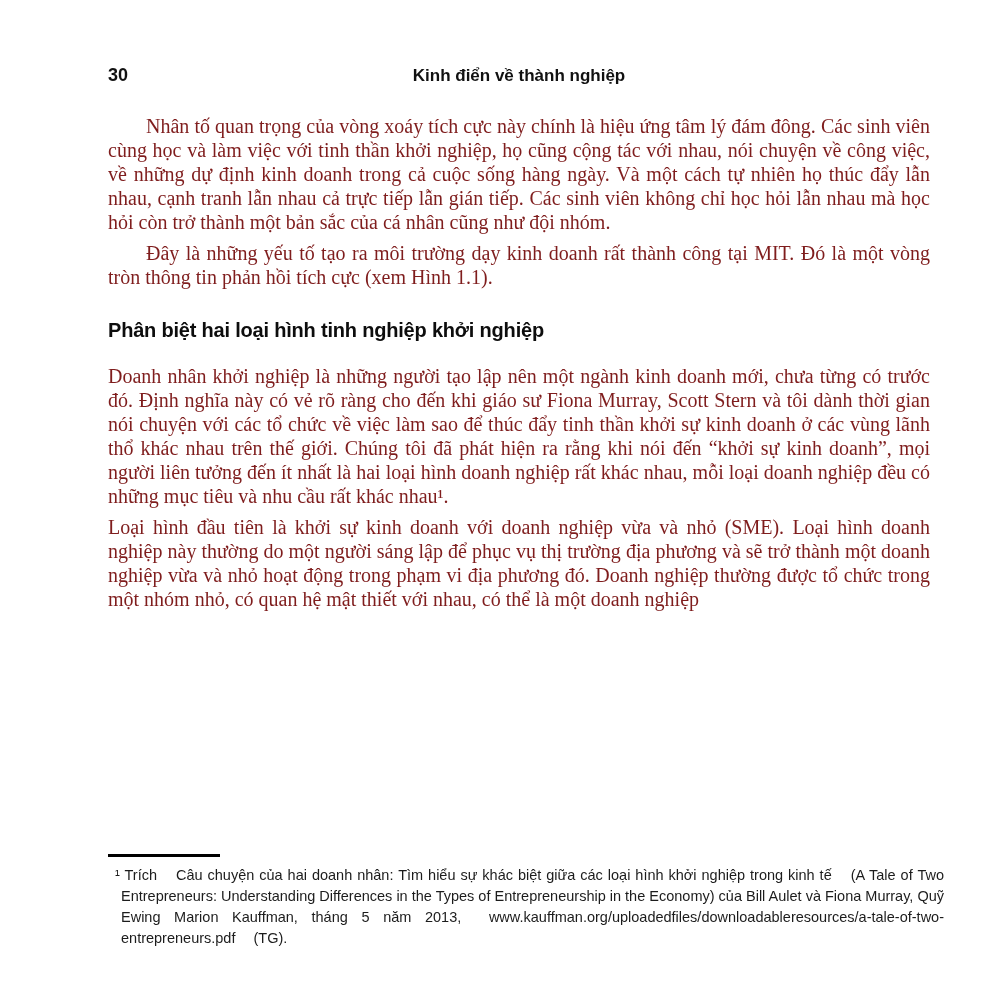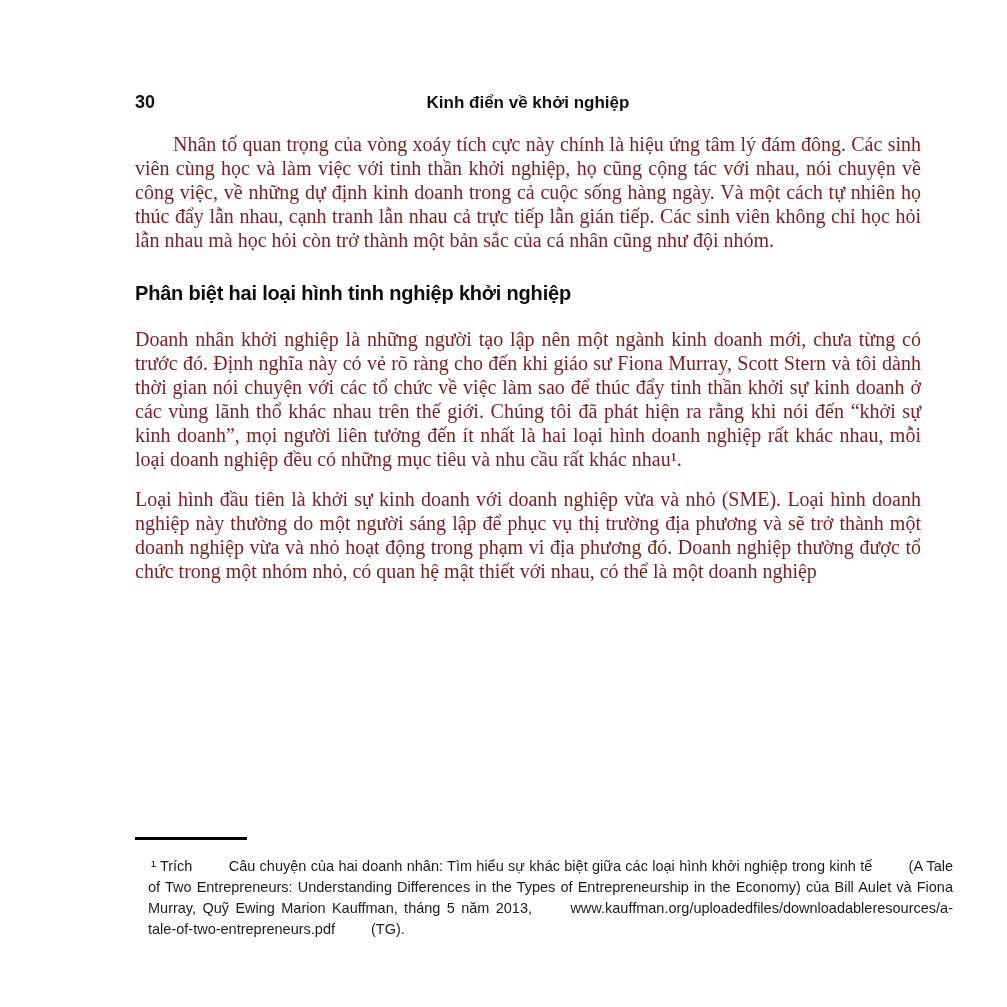--- a/index.html
+++ b/index.html
@@ -1,15 +1,15 @@
 <!DOCTYPE html>
 <html><head>
 <meta charset="utf-8">
 <style>
-  * { margin: 16px; padding: 0; box-sizing: border-box; }
+  * { margin: 7px; padding: 0; box-sizing: border-box; }
   html, body {
     width: 1007px;
     height: 1007px;
     background: #ffffff;
     font-family: "Liberation Serif", serif;
     color: #1a1a1a;
     overflow: hidden;
   }
   .page {
     position: absolute;
@@ -87,25 +87,26 @@
   }
   .footnote-text .italic { }
 </style>
 </head>
 <body>
 
 <div class="page">
 
   <div class="page-header">
     <span class="page-number">30</span>
-    <span class="running-title">Kinh điển về khởi nghiệp</span>
+    <span class="running-title">Kinh điển về thành nghiệp</span>
   </div>
 
   <div class="body-text">
     <p class="indent">Nhân tố quan trọng của vòng xoáy tích cực này chính là hiệu ứng tâm lý đám đông. Các sinh viên cùng học và làm việc với tinh thần khởi nghiệp, họ cũng cộng tác với nhau, nói chuyện về công việc, về những dự định kinh doanh trong cả cuộc sống hàng ngày. Và một cách tự nhiên họ thúc đẩy lẫn nhau, cạnh tranh lẫn nhau cả trực tiếp lẫn gián tiếp. Các sinh viên không chỉ học hỏi lẫn nhau mà học hỏi còn trở thành một bản sắc của cá nhân cũng như đội nhóm.</p>
+    <p class="indent para-gap">Đây là những yếu tố tạo ra môi trường dạy kinh doanh rất thành công tại MIT. Đó là một vòng tròn thông tin phản hồi tích cực (xem Hình 1.1).</p>
 
     <h2 class="section-heading">Phân biệt hai loại hình tinh nghiệp khởi nghiệp</h2>
 
     <p>Doanh nhân khởi nghiệp là những người tạo lập nên một ngành kinh doanh mới, chưa từng có trước đó. Định nghĩa này có vẻ rõ ràng cho đến khi giáo sư Fiona Murray, Scott Stern và tôi dành thời gian nói chuyện với các tổ chức về việc làm sao để thúc đẩy tinh thần khởi sự kinh doanh ở các vùng lãnh thổ khác nhau trên thế giới. Chúng tôi đã phát hiện ra rằng khi nói đến “khởi sự kinh doanh”, mọi người liên tưởng đến ít nhất là hai loại hình doanh nghiệp rất khác nhau, mỗi loại doanh nghiệp đều có những mục tiêu và nhu cầu rất khác nhau¹.</p>
 
 
     <p>Loại hình đầu tiên là khởi sự kinh doanh với doanh nghiệp vừa và nhỏ (SME). Loại hình doanh nghiệp này thường do một người sáng lập để phục vụ thị trường địa phương và sẽ trở thành một doanh nghiệp vừa và nhỏ hoạt động trong phạm vi địa phương đó. Doanh nghiệp thường được tổ chức trong một nhóm nhỏ, có quan hệ mật thiết với nhau, có thể là một doanh nghiệp</p>
   </div>
 
   <div class="footnote-block">

